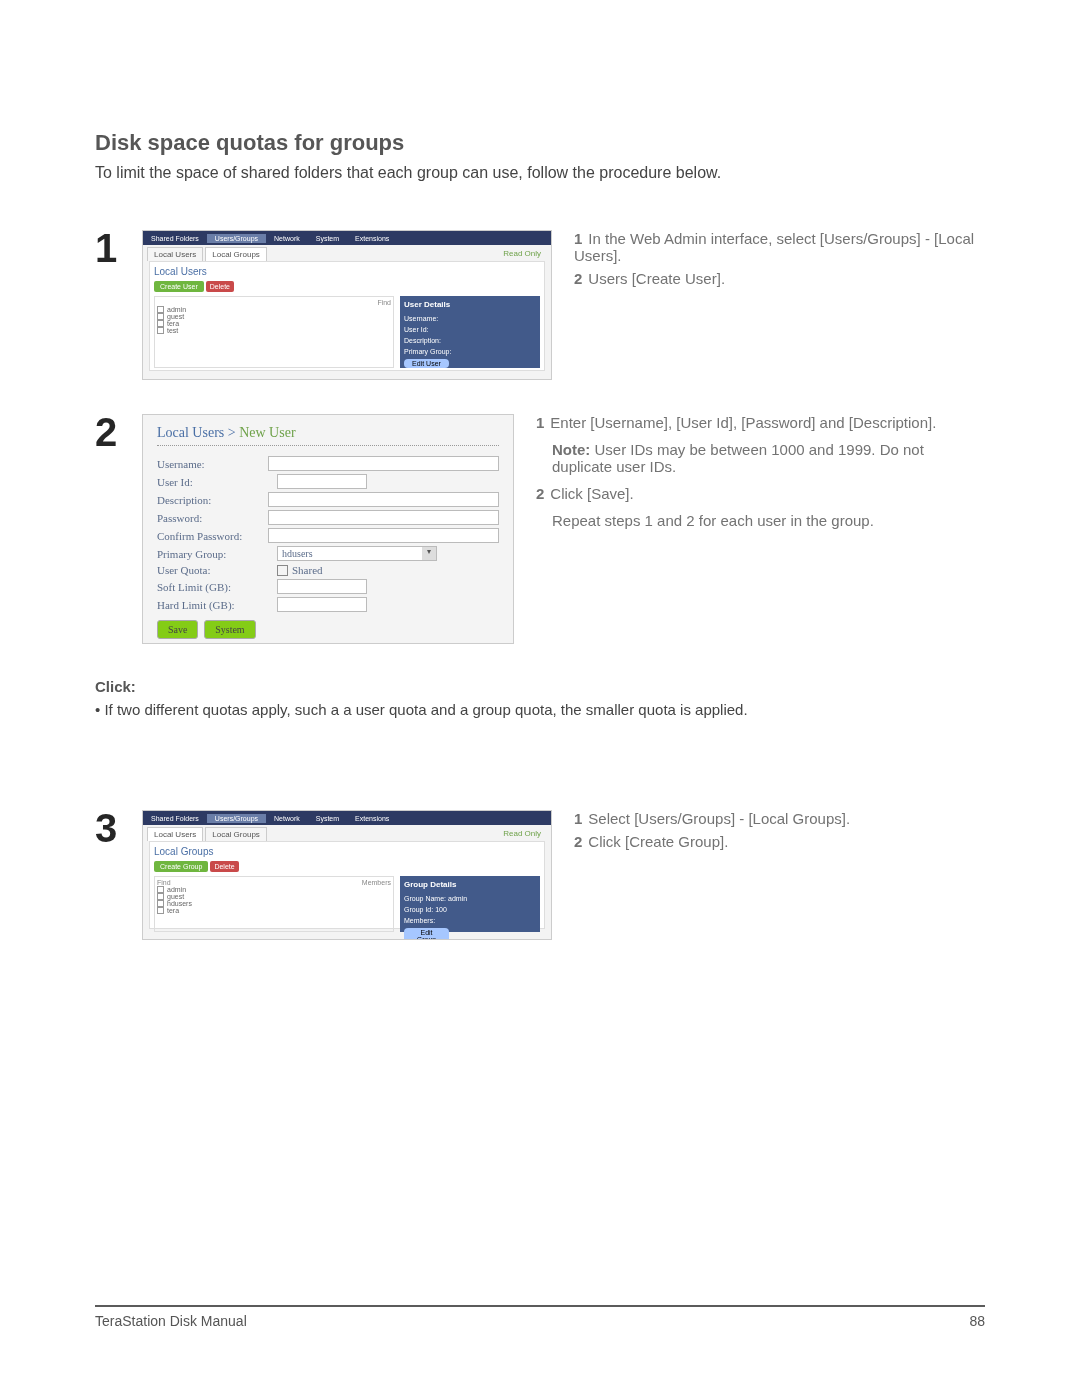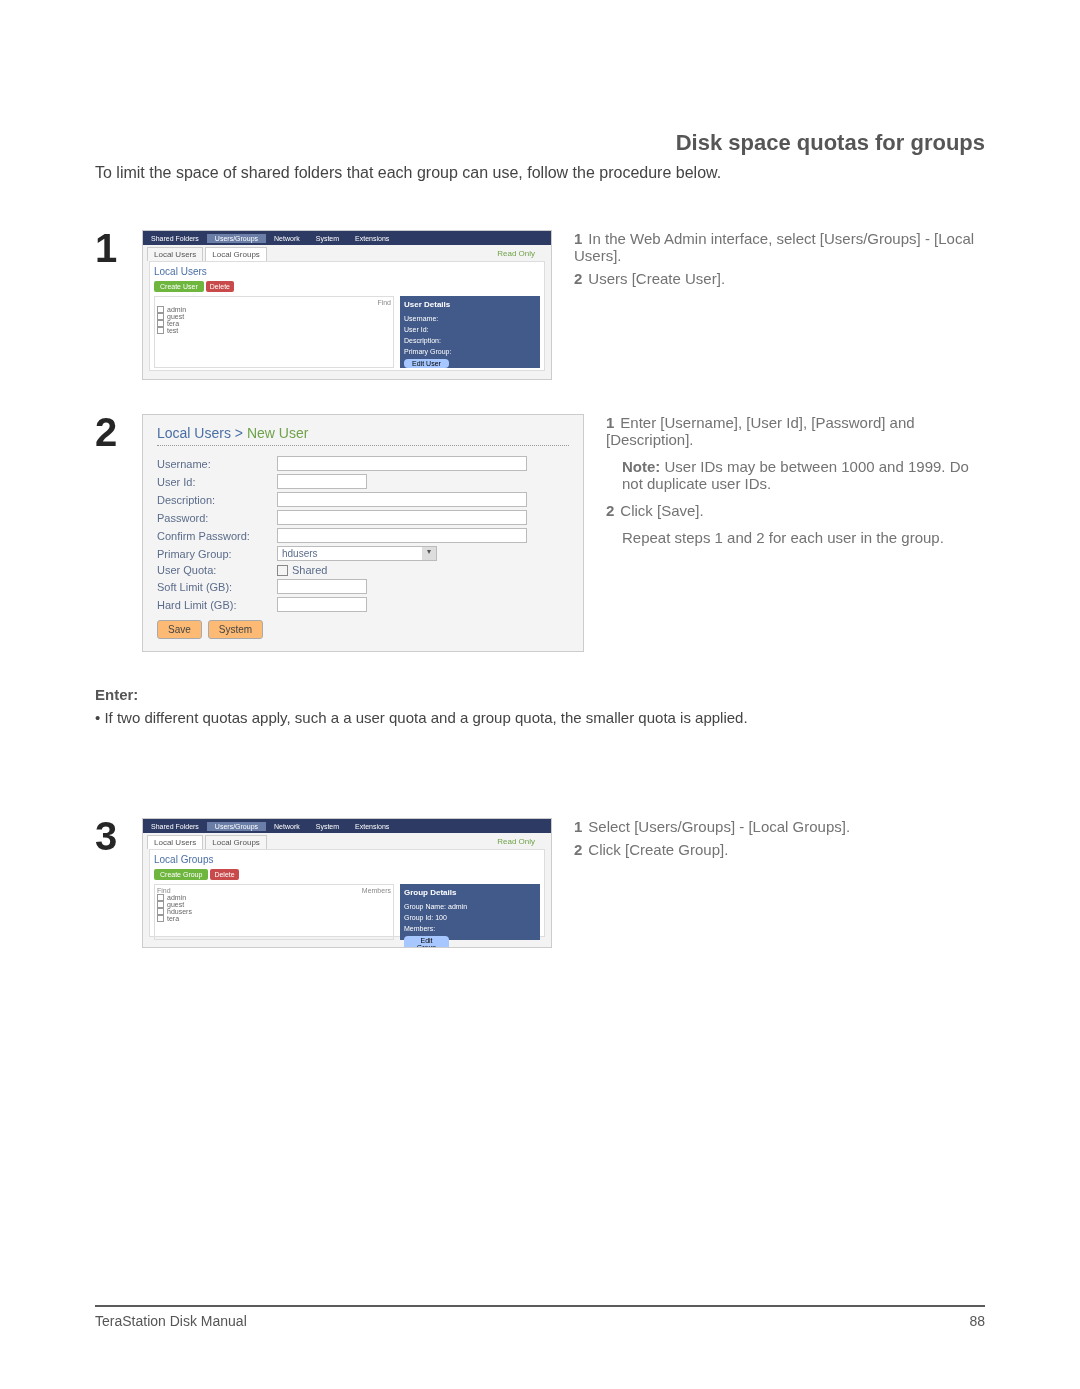--- a/index.html
+++ b/index.html
@@ -13,21 +13,20 @@
     position: relative;
   }
   .page {
     padding: 130px 95px 0 95px;
   }
   .h2 {
     font-size: 22px;
     font-weight: bold;
     color: #565656;
     margin: 0 0 8px 0;
-    text-align: right;
   }
   .intro {
     font-size: 16px;
     color: #444;
     margin: 0 0 48px 0;
   }
   .step-row {
     display: flex;
     gap: 22px;
     margin-bottom: 34px;
@@ -94,21 +93,21 @@
     font-size: 8px;
     color: #555;
   }
   .subtab.active { background: #f5f5f5; }
   .readonly {
     text-align: right;
     color: #6fa24a;
     font-size: 8px;
     padding-right: 6px;
     position: absolute;
-    right: 10px;
+    right: 4px;
     top: 18px;
   }
   .panel-body {
     background: #fff;
     margin: 0 6px 6px 6px;
     border: 1px solid #ddd;
     height: 110px;
     padding: 4px;
   }
   .panel-title { color: #4a6fa5; font-size: 10px; margin-bottom: 4px; }
@@ -127,25 +126,26 @@
     padding: 4px;
     display: flex;
     flex-direction: column;
     gap: 4px;
   }
   .det-head { font-weight: bold; font-size: 8px; margin-bottom: 2px;}
   .det-btn { background: #a6c7ff; color: #000; border-radius: 4px; padding: 1px 6px; width: 45px; text-align: center; font-size: 7px;}
 
   
   .shot2 {
-    width: 442px;
+    width: 372px;
     background: #f4f4f4;
     border: 1px solid #ccc;
     font-size: 11px;
-    padding: 10px 14px 12px 14px;
+    padding: 10px 14px 4px 14px;
+    font-family: Liberation Serif, serif;
   }
   .bc {
     color: #4a6fa5;
     font-size: 14px;
     border-bottom: 1px dotted #999;
     padding-bottom: 4px;
     margin-bottom: 10px;
   }
   .bc .nu { color: #6fa24a; }
   .form-row {
@@ -172,21 +172,21 @@
     padding-left: 4px;
     display: flex;
     align-items: center;
     justify-content: space-between;
   }
   .chev { background:#ddd; width:14px; height:100%; text-align:center; font-size:8px; color:#555;}
   .chk { width: 11px; height: 11px; border: 1px solid #888; display: inline-block; vertical-align: middle; margin-right: 4px; }
   .btnrow { margin-top: 8px; }
   .bt {
     border: 1px solid #aaa;
-    background: #fdba74;
+    background: #84cc16;
     font-size: 10px;
     padding: 3px 10px;
     border-radius: 3px;
     display: inline-block;
     margin-right: 3px;
     color:#444;
   }
 
   
   .shot3 {
@@ -355,21 +355,21 @@
       <div class="para" style="padding-left:16px;">
         <span class="note-b">Note:</span> <span>User IDs may be between 1000 and 1999.  Do not duplicate user IDs.</span>
       </div>
       <ol>
         <li><span class="li-num">2</span><span>Click [Save].</span></li>
       </ol>
       <div class="para" style="padding-left:16px;">Repeat steps 1 and 2 for each user in the group.</div>
     </div>
   </div>
 
-  <div class="notes-h">Enter:</div>
+  <div class="notes-h">Click:</div>
   <div class="bullet">• If two different quotas apply, such a a user quota and a group quota, the smaller quota is applied.</div>
 
   <div style="height:90px;"></div>
 
   <div class="step-row">
     <div class="big-num">3</div>
     <div class="shot shot3">
       <div class="tabs">
         <span class="tab">Shared Folders</span>
         <span class="tab activebg">Users/Groups</span>

